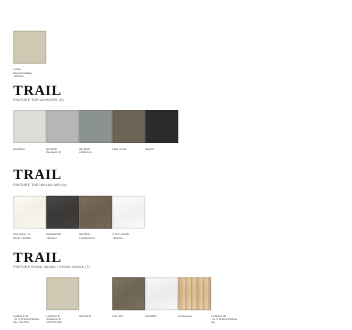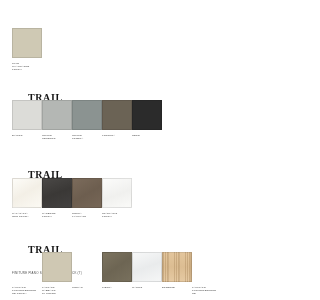--- a/index.html
+++ b/index.html
@@ -10,25 +10,25 @@
     overflow:hidden;
     position:relative;
   }
   .sheet{position:relative;width:241px;height:300px;background:#fff;}
 
   
   .section-head{padding-left:12px;}
   .brand{
     font-family:"Liberation Serif", serif;
     font-weight:bold;
-    font-size:10px;
+    font-size:13px;
     letter-spacing:0.6px;
     color:#151515;
     line-height:11px;
-    margin:16px;
+    margin:0;
   }
   .subtitle{
     font-size:2.9px;
     letter-spacing:0.25px;
     color:#4a4a4a;
     line-height:4px;
     margin:1.5px 0 0 0;
     text-transform:uppercase;
     white-space:nowrap;
   }

